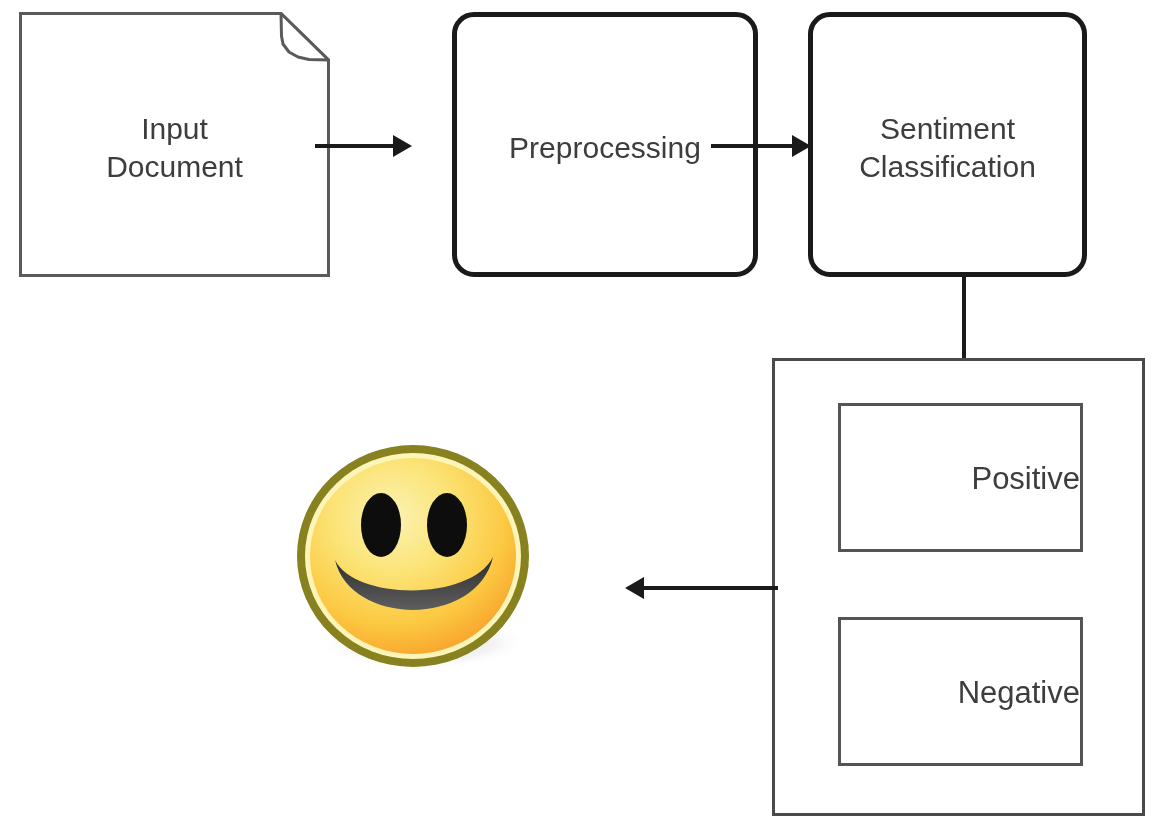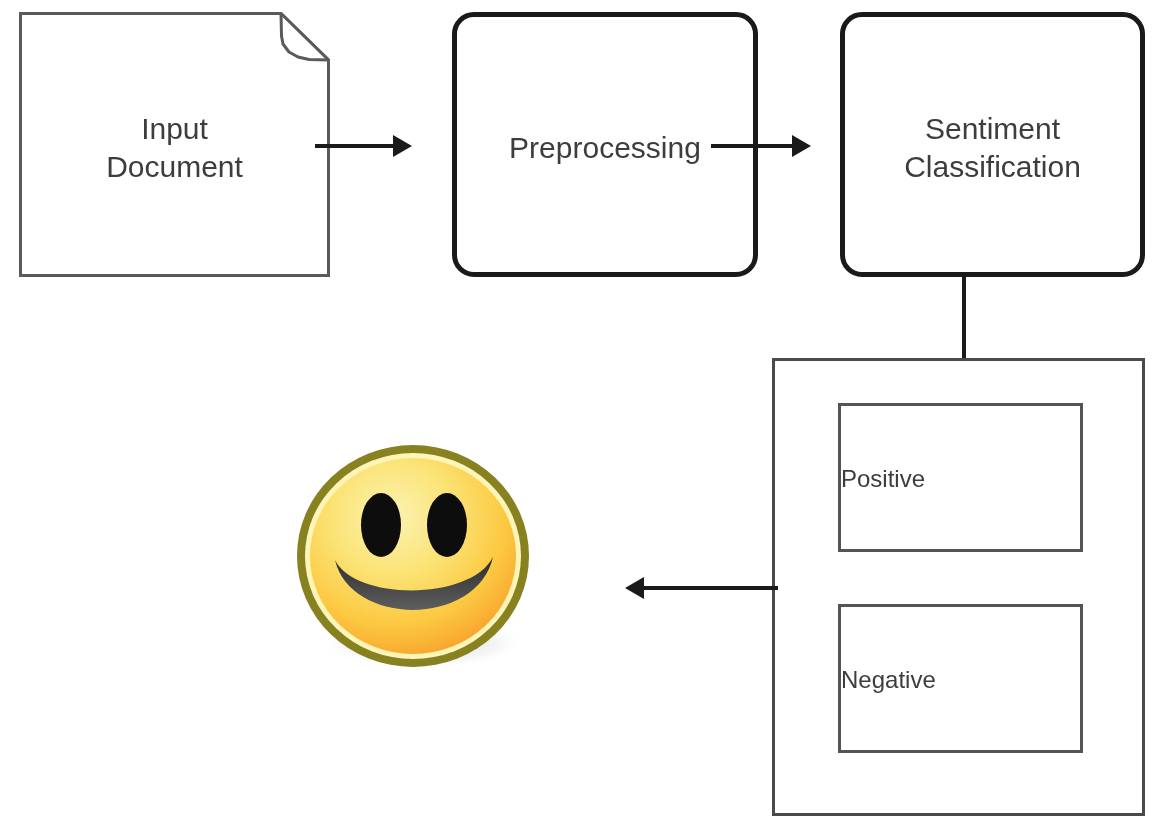--- a/index.html
+++ b/index.html
@@ -61,23 +61,22 @@
     width: 306px;
     height: 265px;
     margin-left: 44px;
   }
   #preprocessing-label {
     top: 112px;
   }
   #sentiment-node {
     left: 808px;
     top: 12px;
-    width: 305px;
+    width: 279px;
     height: 265px;
-    margin-left: 32px;
   }
   #sentiment-label {
     top: 93px;
   }
 
   
   .connector {
     position: absolute;
   }
   .connector svg { display: block; overflow: visible; }
@@ -96,29 +95,29 @@
   .result-box {
     position: absolute;
     left: 63px;
     width: 245px;
     height: 149px;
     border: 3px solid #545454;
     background: #ffffff;
     box-sizing: border-box;
   }
   #positive-box { top: 42px; }
-  #negative-box { top: 243px; padding-left: 24px; }
+  #negative-box { top: 256px; padding-left: 24px; }
   .result-label {
     position: absolute;
     left: 0;
     right: 0;
     top: 55px;
-    text-align: left;
+    text-align: right;
     color: #3d3d3d;
-    font-size: 24px;
+    font-size: 31px;
     line-height: 36px;
     font-family: "Liberation Sans", sans-serif;
     pointer-events: none;
   }
 
   
   #smiley-node {
     position: absolute;
     left: 295px;
     top: 443px;

